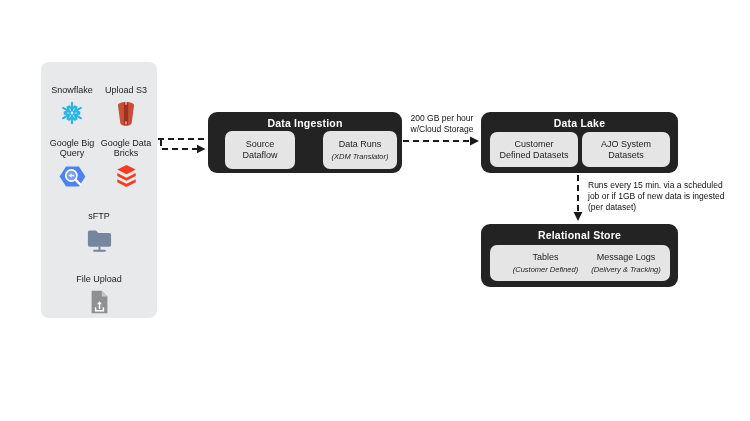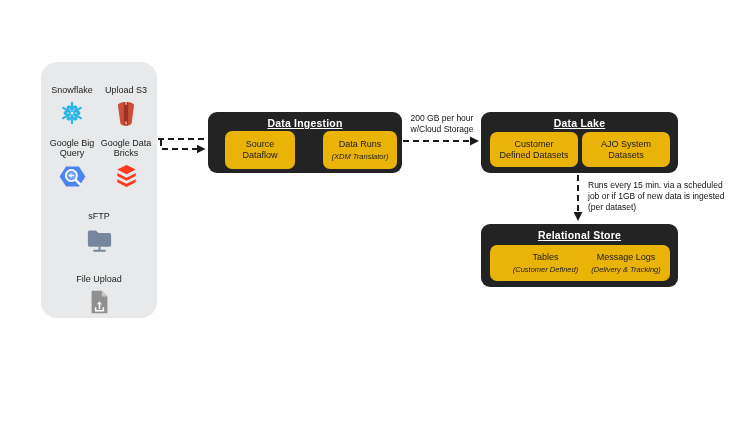--- a/index.html
+++ b/index.html
@@ -1,33 +1,33 @@
 <!DOCTYPE html>
 <html><head>
 <meta charset="utf-8">
 <style>
   html,body{margin:0;padding:0;background:#ffffff;}
   .stage{position:relative;width:750px;height:421px;background:#ffffff;overflow:hidden;
          font-family:"Liberation Sans", sans-serif;color:#1c1c1c;}
   
   .panel{position:absolute;left:41px;top:62px;width:116px;height:256px;
-         background:#e8e9ea;border-radius:16px;display:flex;flex-direction:column;
+         background:#e8e9ea;border-radius:8px;display:flex;flex-direction:column;
          padding:12px 4px 10px;box-sizing:border-box;}
   .srow{display:flex;}
   .cell{flex:1;display:flex;flex-direction:column;align-items:center;}
   .cell.wide{flex:1 1 100%;}
   .lbl{min-height:22px;max-width:58px;display:flex;align-items:flex-end;justify-content:center;
        font-size:9px;line-height:1.18;text-align:center;color:#1c1c1c;}
   .ic{margin-top:3px;height:28px;display:flex;align-items:center;justify-content:center;}
   .divider{height:1px;background:#d5d6d7;margin:5px 7px;}
   
   .node{position:absolute;background:#232323;border-radius:9px;z-index:2;}
   .node-title{position:absolute;top:5px;left:0;right:0;text-align:center;color:#ffffff;
-              font-weight:bold;font-size:10.5px;letter-spacing:.2px;text-decoration:underline;}
-  .card{position:absolute;background:#eab308;border-radius:7px;display:flex;flex-direction:column;
+              font-weight:bold;font-size:10.5px;letter-spacing:.2px;}
+  .card{position:absolute;background:#e5e5e5;border-radius:7px;display:flex;flex-direction:column;
         align-items:center;justify-content:center;color:#1d1d1d;}
   .card-label{font-size:9px;line-height:1.2;text-align:center;white-space:pre-line;}
   .card-sub{font-size:7.5px;font-style:italic;margin-top:2px;text-align:center;}
   
   .ann{position:absolute;font-size:8.5px;line-height:1.3;color:#111111;white-space:pre-line;z-index:3;}
   #ann-throughput{left:399px;top:113px;width:86px;text-align:center;}
   #ann-schedule{left:588px;top:180px;width:164px;text-align:left;}
   .connectors{position:absolute;left:0;top:0;z-index:1;pointer-events:none;}
 </style>
 </head>

